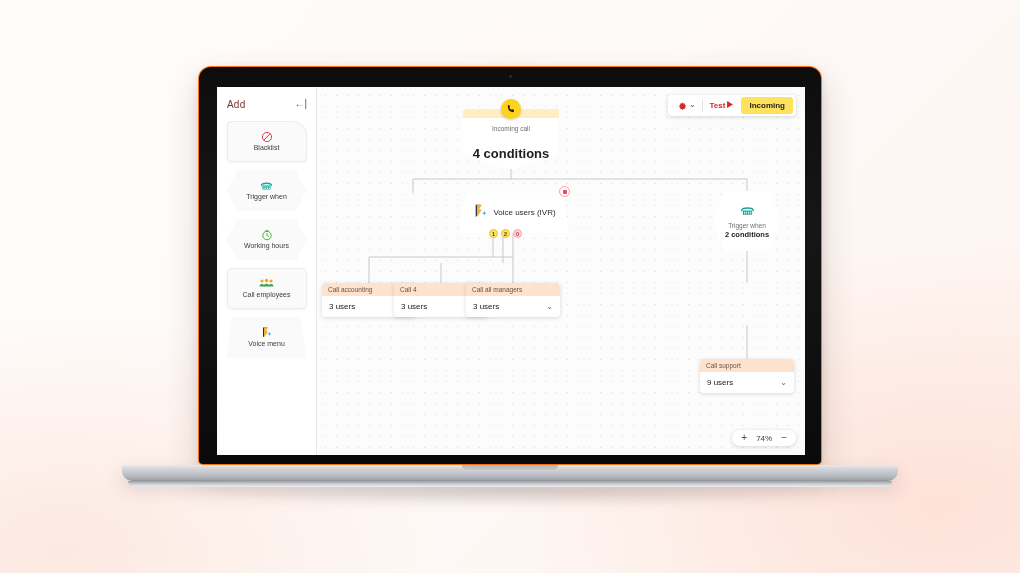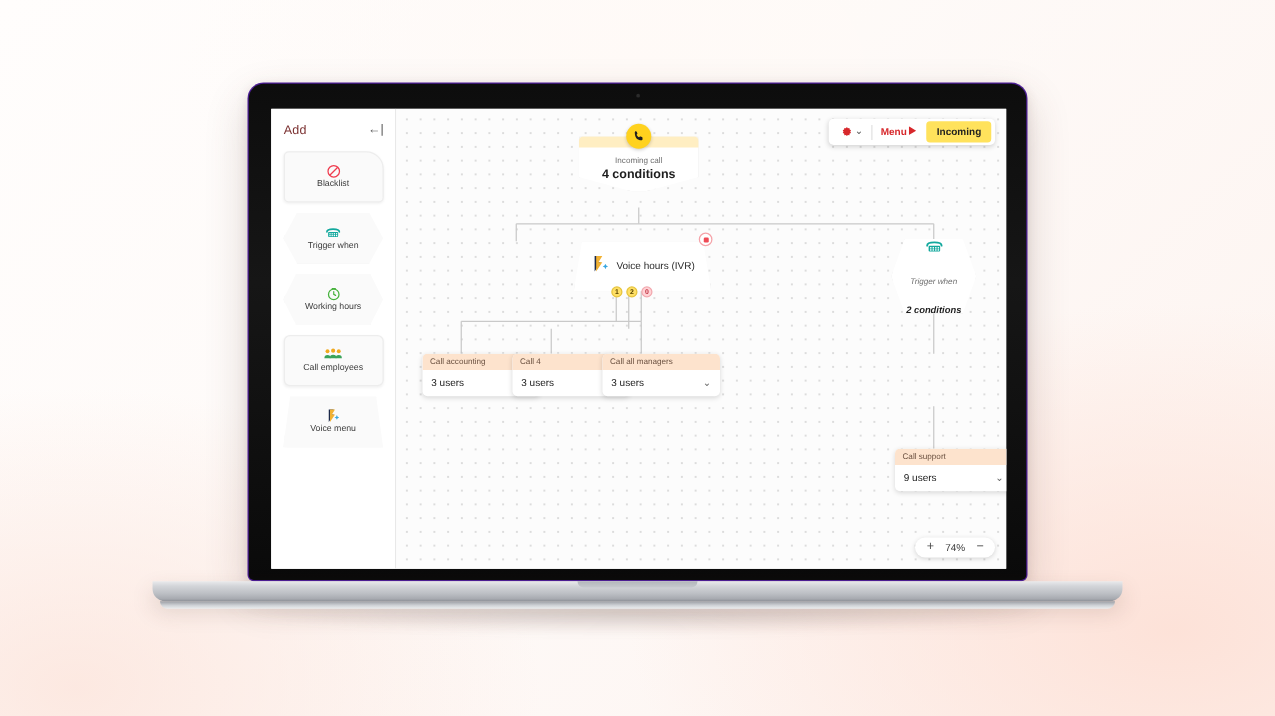--- a/index.html
+++ b/index.html
@@ -16,21 +16,21 @@
       radial-gradient(ellipse 520px 330px at 50% 10%, rgba(255,250,247,1) 0%, rgba(254,243,238,0) 70%),
       linear-gradient(135deg, #fffdfc 0%, #fefaf8 45%, #fdf3ef 100%);
   }
 
   
   #laptop { position:absolute; left:0; top:0; width:1020px; height:573px; }
 
   .lid {
     position:absolute; left:198px; top:66px;
     width:624px; height:399px;
-    background:#4c1d95;
+    background:#f97316;
     border-radius:13px 13px 5px 5px;
     box-shadow: 0 14px 34px rgba(90,60,50,0.20), 0 3px 9px rgba(90,60,50,0.12);
   }
   .lid-inner {
     position:absolute; left:1px; top:1px; width:622px; height:397px;
     border-radius:12px 12px 4px 4px;
     background:linear-gradient(180deg,#0d0d0d 0%,#161616 40%,#0a0a0a 100%);
   }
   .camera {
     position:absolute; left:50%; top:8px; width:3px; height:3px; margin-left:-1.5px;
@@ -147,48 +147,48 @@
   .node { position:absolute; z-index:5; }
 
   .n-incoming {
     width:96px; background:#fff; border-radius:4px;
     box-shadow:0 1px 4px rgba(0,0,0,0.16);
     clip-path: polygon(0 0,100% 0,100% 74%,56% 100%,44% 100%,0 74%);
     padding-bottom:8px; text-align:center; cursor:pointer;
   }
   .n-incoming .strip { height:9px; background:#ffeec2; border-radius:4px 4px 0 0; }
   .n-incoming .t1 { font-size:6.5px; color:#6f6f6f; margin-top:7px; }
-  .n-incoming .t2 { font-size:10px; color:#1d1d1d; font-weight:bold; margin-top:2px; }
+  .n-incoming .t2 { font-size:13px; color:#1d1d1d; font-weight:bold; margin-top:14px; }
   .phone-badge {
     position:absolute; left:50%; margin-left:-10px; top:-10px;
     width:20px; height:20px; border-radius:50%;
     background:#ffd21e; display:flex; align-items:center; justify-content:center;
     box-shadow:0 1px 3px rgba(0,0,0,0.2); z-index:8;
   }
 
   .n-trap {
     background:#fff; box-shadow:0 1px 4px rgba(0,0,0,0.15);
     clip-path: polygon(6% 0,94% 0,100% 100%,0 100%);
     display:flex; align-items:center; justify-content:center; gap:5px;
     cursor:pointer;
   }
   .n-trap .lbl { font-size:8px; color:#2a2a2a; line-height:1.2; }
 
   .n-hex {
     background:#fff; box-shadow:0 1px 4px rgba(0,0,0,0.14);
     clip-path: polygon(16% 0,84% 0,100% 50%,84% 100%,16% 100%,0 50%);
     display:flex; flex-direction:column; align-items:center; justify-content:center;
-    gap:14px; cursor:pointer;font-style:italic;
+    gap:1px; cursor:pointer;
   }
   .n-hex .t1 { font-size:6.5px; color:#6f6f6f; }
   .n-hex .t2 { font-size:7.5px; color:#1d1d1d; font-weight:bold; }
 
   .n-card {
     width:94px; background:#fff; border-radius:4px;
-    box-shadow:0 1px 4px rgba(0,0,0,0.15); overflow:hidden; cursor:pointer;margin-left:16px;
+    box-shadow:0 1px 4px rgba(0,0,0,0.15); overflow:hidden; cursor:pointer;
   }
   .n-card .chead { background:#fde3cd; padding:3px 6px; font-size:6.5px; color:#6b5140; }
   .n-card .cbody {
     padding:6px 7px; display:flex; align-items:center; justify-content:space-between;
   }
   .n-card .cval { font-size:8px; color:#202020; }
   .n-card .ccar { font-size:8px; color:#666; line-height:1; }
 
   .badge-row { position:absolute; display:flex; gap:3px; z-index:9; }
   .mini {
@@ -307,21 +307,21 @@
                 <span>
                   <svg width="9" height="9" viewBox="0 0 24 24" fill="#d7272b">
                     <path d="M12 8.2a3.8 3.8 0 1 0 0 7.6 3.8 3.8 0 0 0 0-7.6zm0 5.6a1.8 1.8 0 1 1 0-3.6 1.8 1.8 0 0 1 0 3.6z"></path>
                     <path d="M12 1.6l2.1 2.6 3.3-.6.5 3.3 3 1.5-1.7 2.9 1.7 2.9-3 1.5-.5 3.3-3.3-.6L12 21l-2.1-2.6-3.3.6-.5-3.3-3-1.5 1.7-2.9L3.1 8.4l3-1.5.5-3.3 3.3.6z"></path>
                   </svg>
                 </span>
                 <span class="tb-caret" style="font-size:8px;color:#555;line-height:0.6;">⌄</span>
               </div>
               <div class="tb-sep"></div>
               <div class="tb-test">
-                <span>Menu</span>
+                <span>Test</span>
                 <span>
                   <svg width="6" height="7" viewBox="0 0 10 12">
                       <polygon points="0,0 10,6 0,12" fill="#d7272b"></polygon>
                     </svg>
                 </span>
               </div>
               <div class="tb-pub">Incoming</div>
             </div>
 
             <svg class="edges" viewBox="0 0 488 368" preserveAspectRatio="none">
@@ -362,21 +362,21 @@
 
             <div class="node" style="left:142px; top:106px;">
               <div class="n-trap" style="width:110px;height:40px;">
                 <span>
                   <svg width="16" height="16" viewBox="0 0 26 26">
                     <path d="M6 3 h8 l-5 8 h5 l-8 12 z" fill="#1c2a4a"></path>
                     <path d="M8 3 h8 l-5 8 h5 l-8 12 z" fill="#f2b233"></path>
                     <path d="M20 13 l1.1 2.4 2.4 1.1 -2.4 1.1 -1.1 2.4 -1.1 -2.4 -2.4 -1.1 2.4 -1.1z" fill="#39a7e0"></path>
                   </svg>
                 </span>
-                <span class="lbl">Voice hours (IVR)</span>
+                <span class="lbl">Voice users (IVR)</span>
               </div>
               <div class="x-badge" style="left:100px; top:-7px;">
                   <i></i>
                 </div>
               <div class="badge-row" style="left:30px; top:36px;">
                 <span class="mini y">1</span>
                 <span class="mini y">2</span>
                 <span class="mini r">0</span>
               </div>
             </div>

